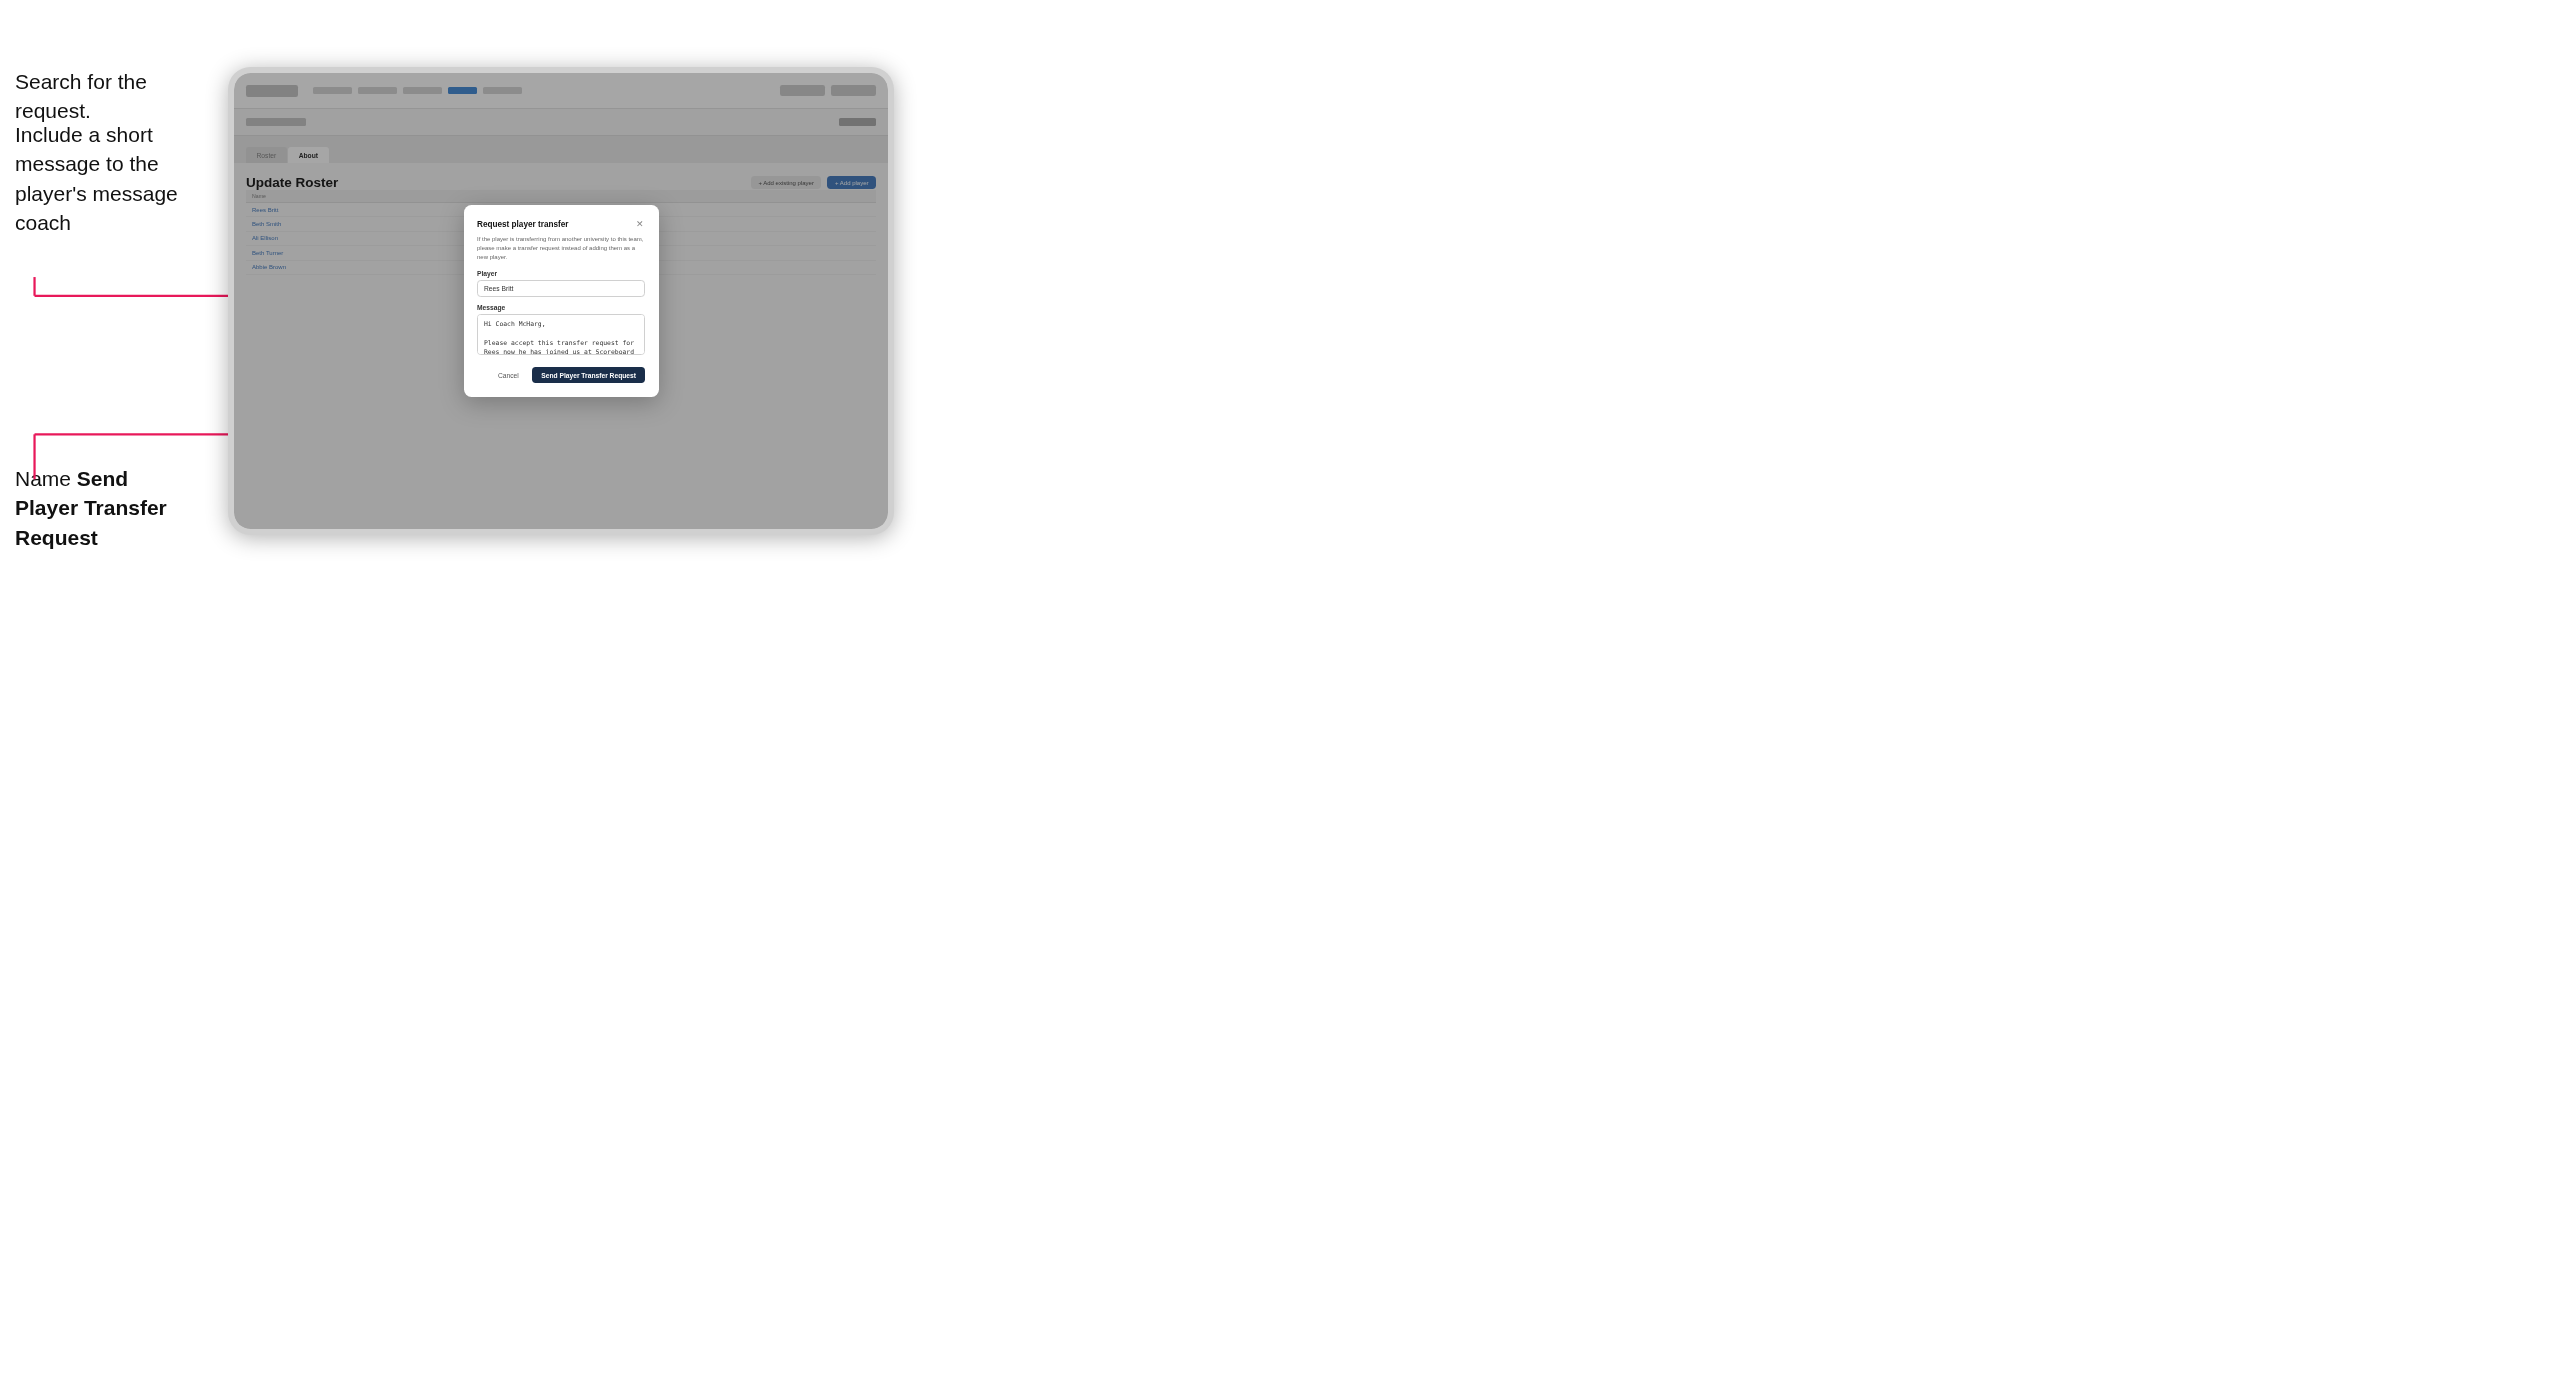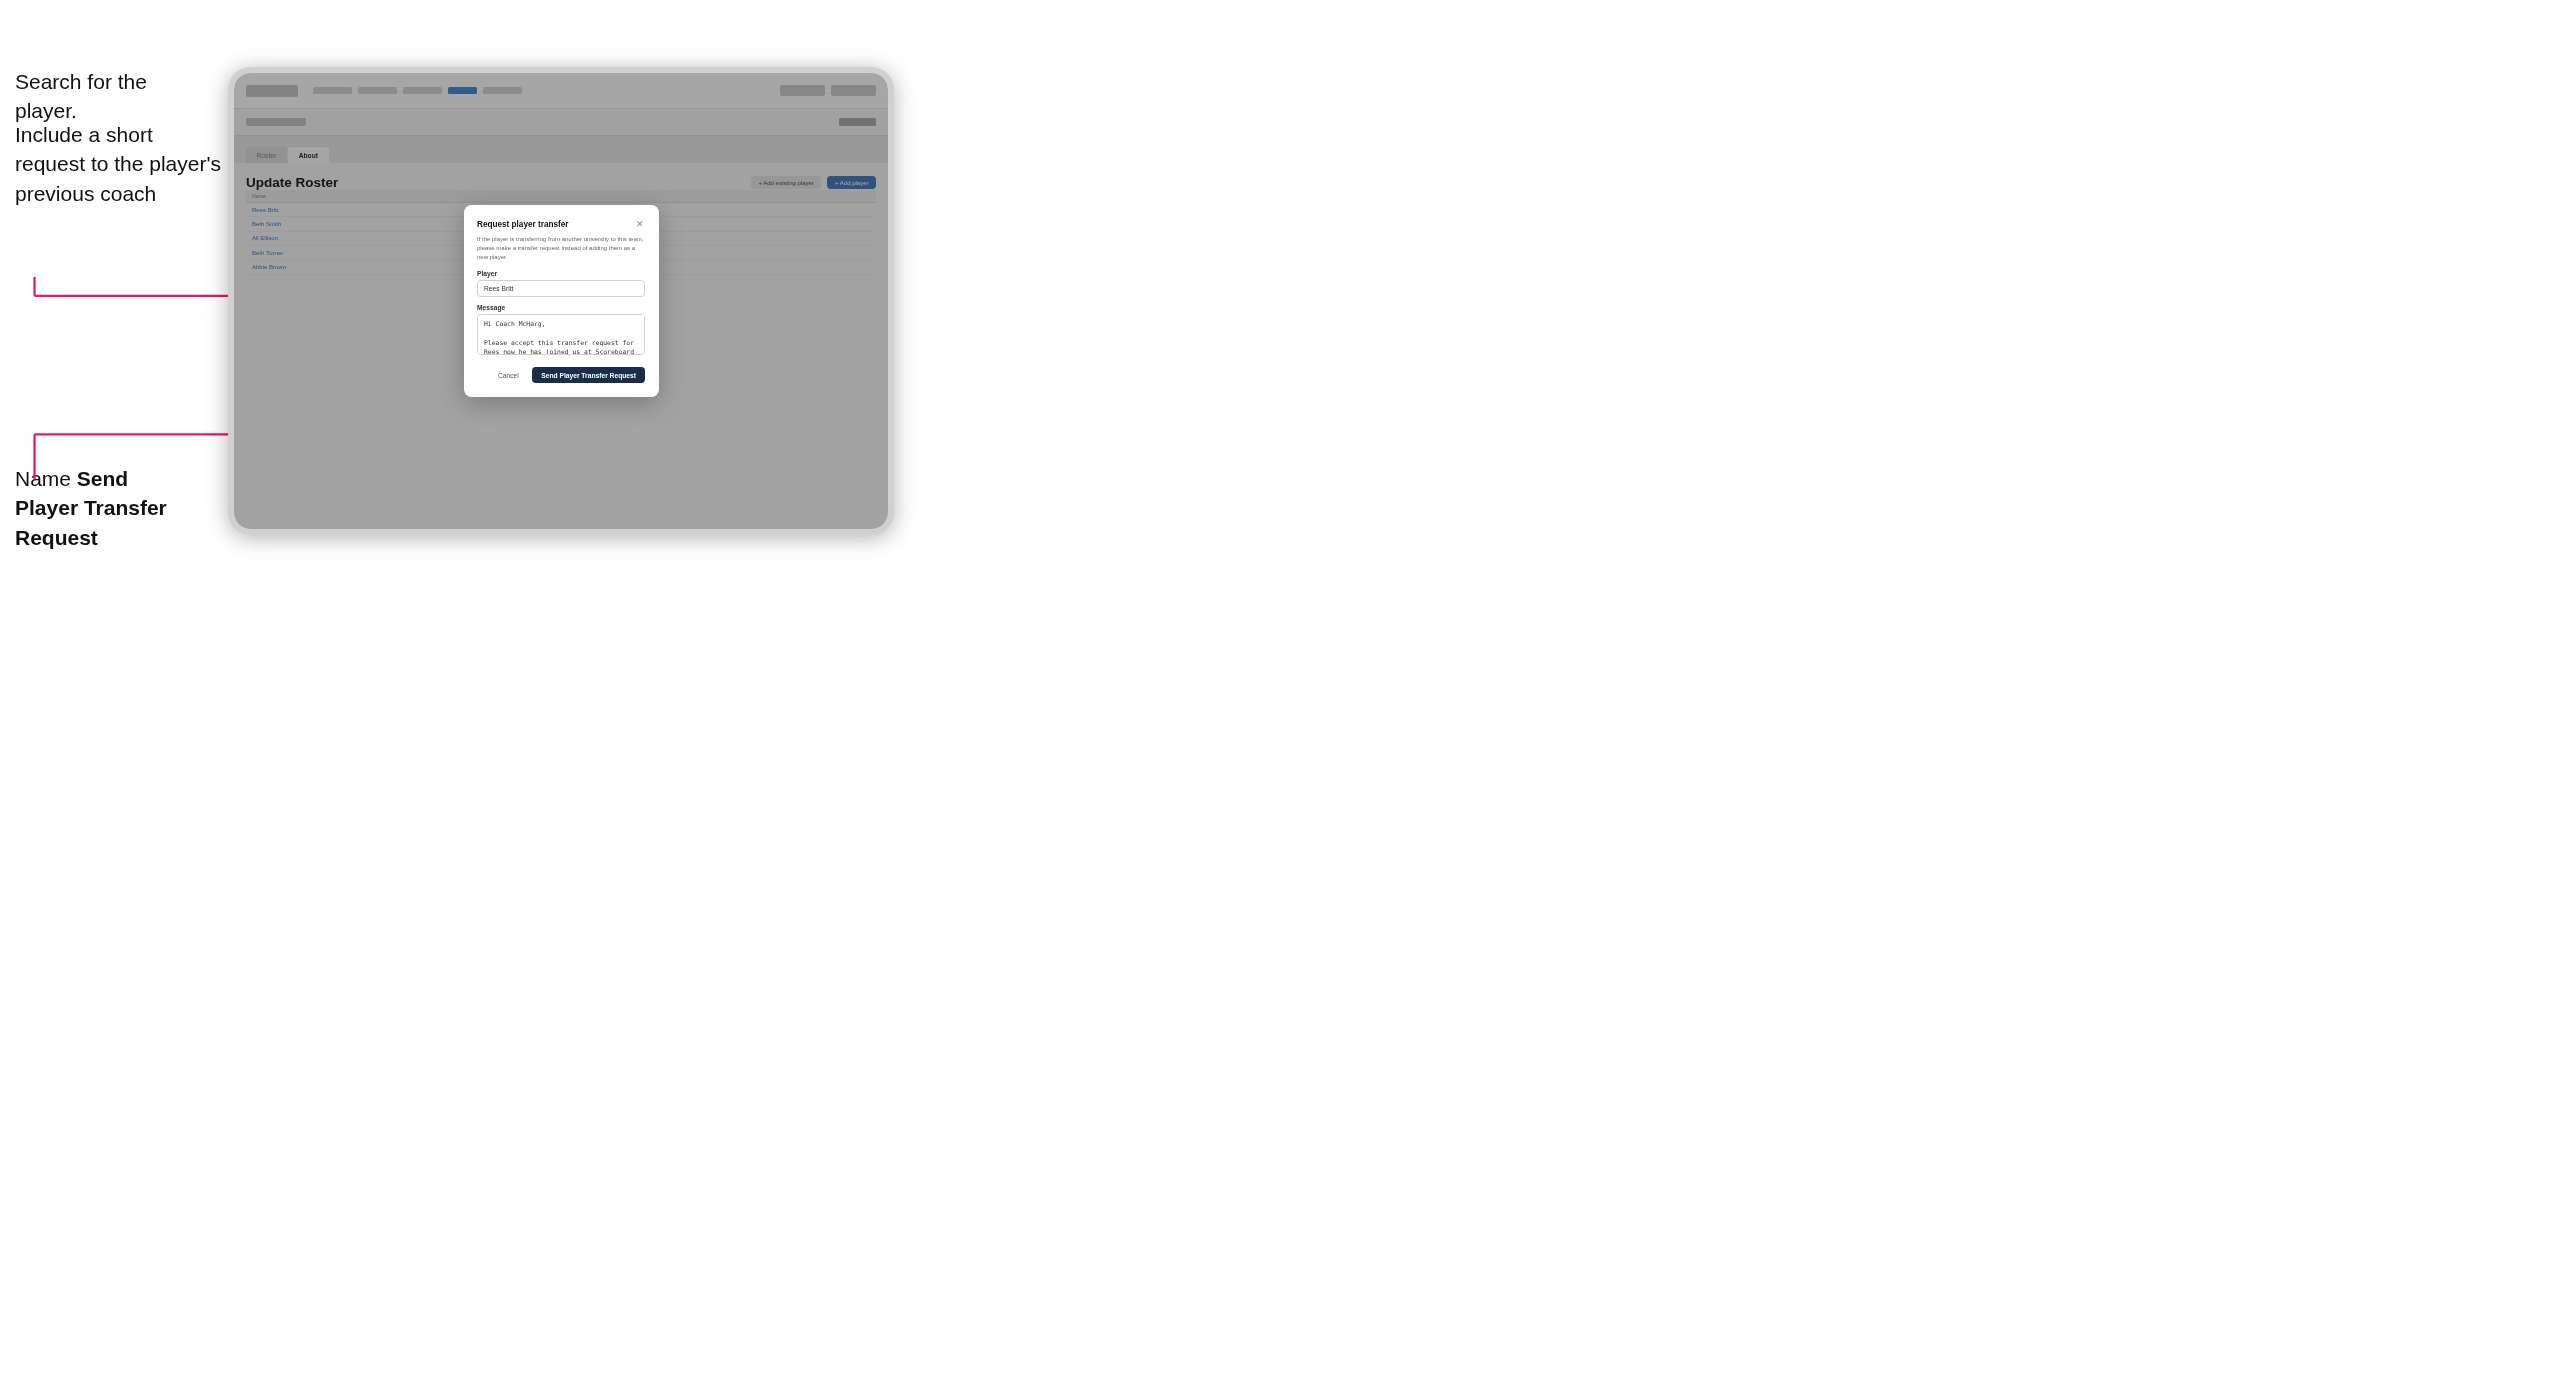--- a/index.html
+++ b/index.html
@@ -385,23 +385,23 @@
       background: #1a2e4a;
       border-radius: 3.7px;
       border: none;
       cursor: pointer;
       font-weight: 600;
     }
   </style>
 </head>
 <body>
 
-<div class="annotation-search">Search for the player.</div>
-
-<div class="annotation-message">Include a short request to the player's previous coach</div>
+<div class="annotation-search">Search for the request.</div>
+
+<div class="annotation-message">Include a short message to the player's message coach</div>
 
 <div class="annotation-click">
   <span>Name </span><strong>Send Player Transfer Request</strong>
 </div>
 
 <svg class="arrows-svg" viewBox="0 0 3440 1851" xmlns="http://www.w3.org/2000/svg">
 
   <line x1="46" y1="370" x2="46" y2="395" stroke="#e8185a" stroke-width="3"></line>
 
   <line x1="46" y1="395" x2="610" y2="395" stroke="#e8185a" stroke-width="3"></line>

